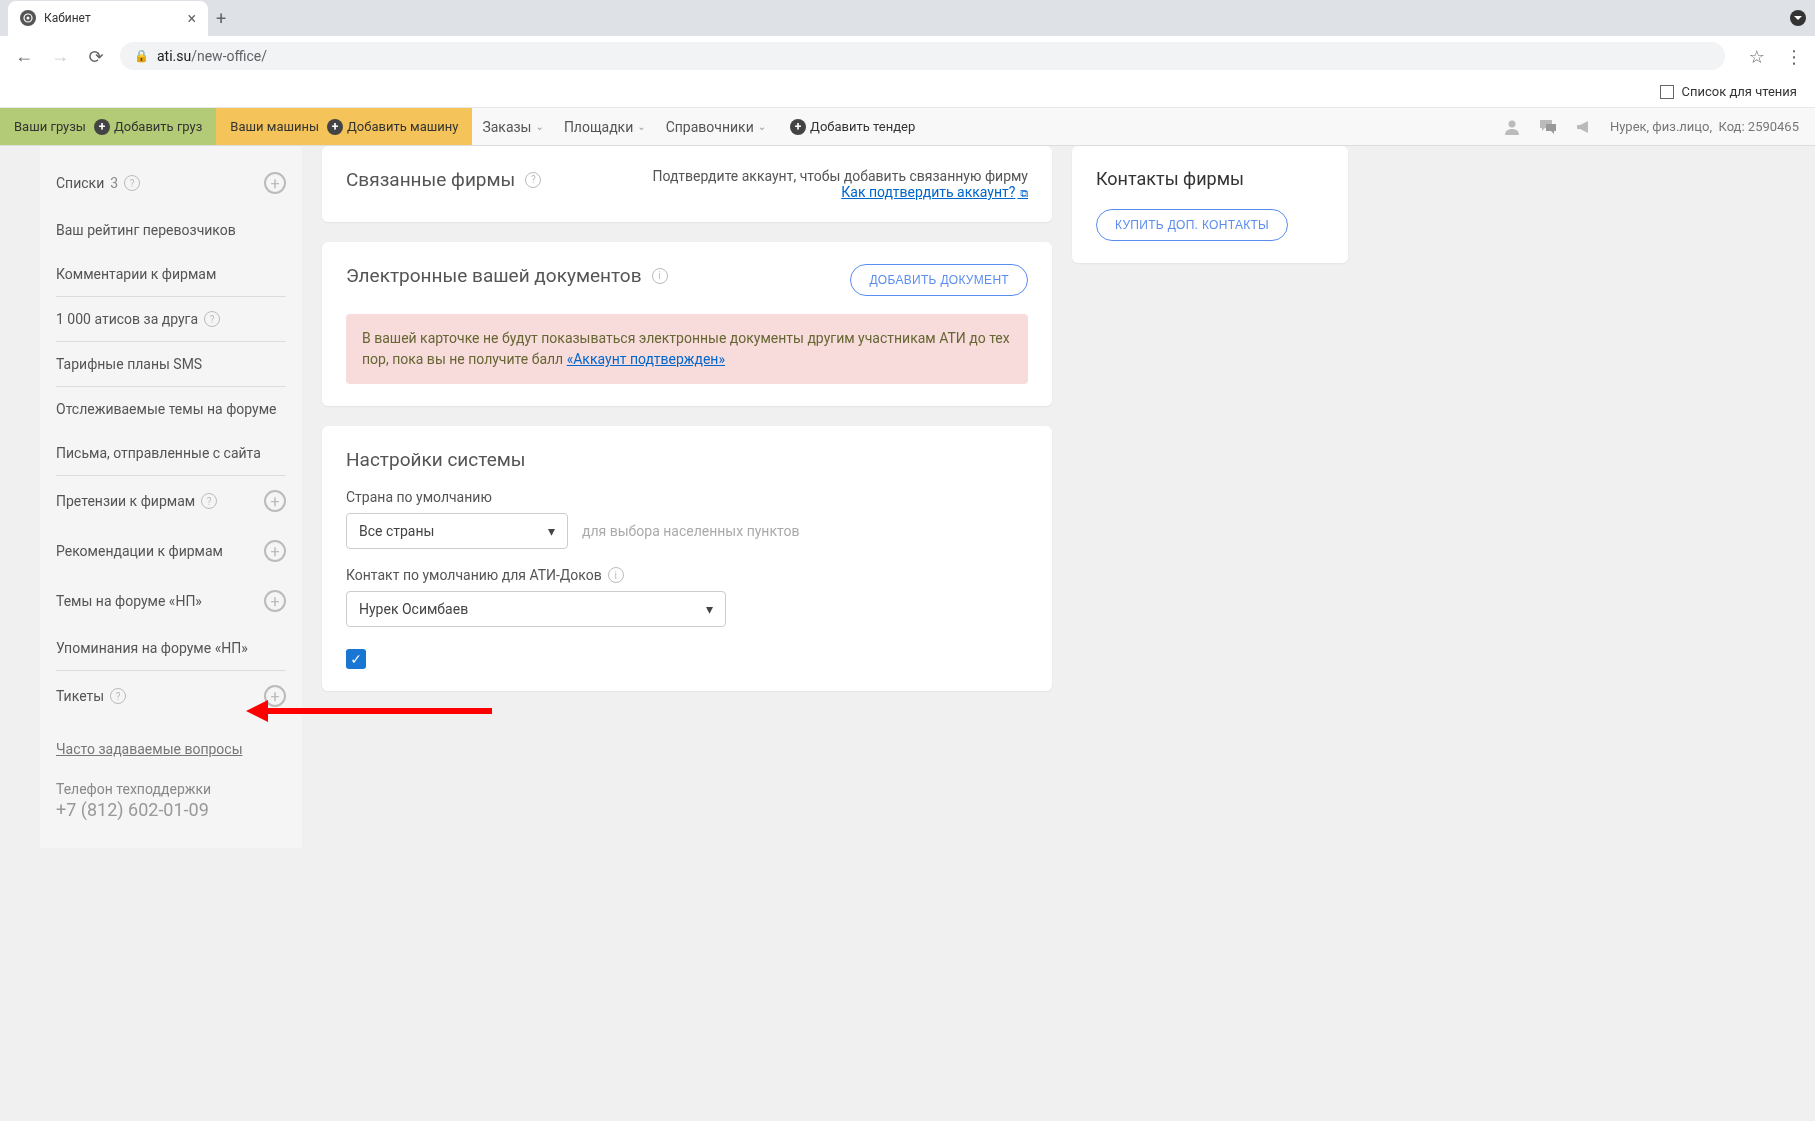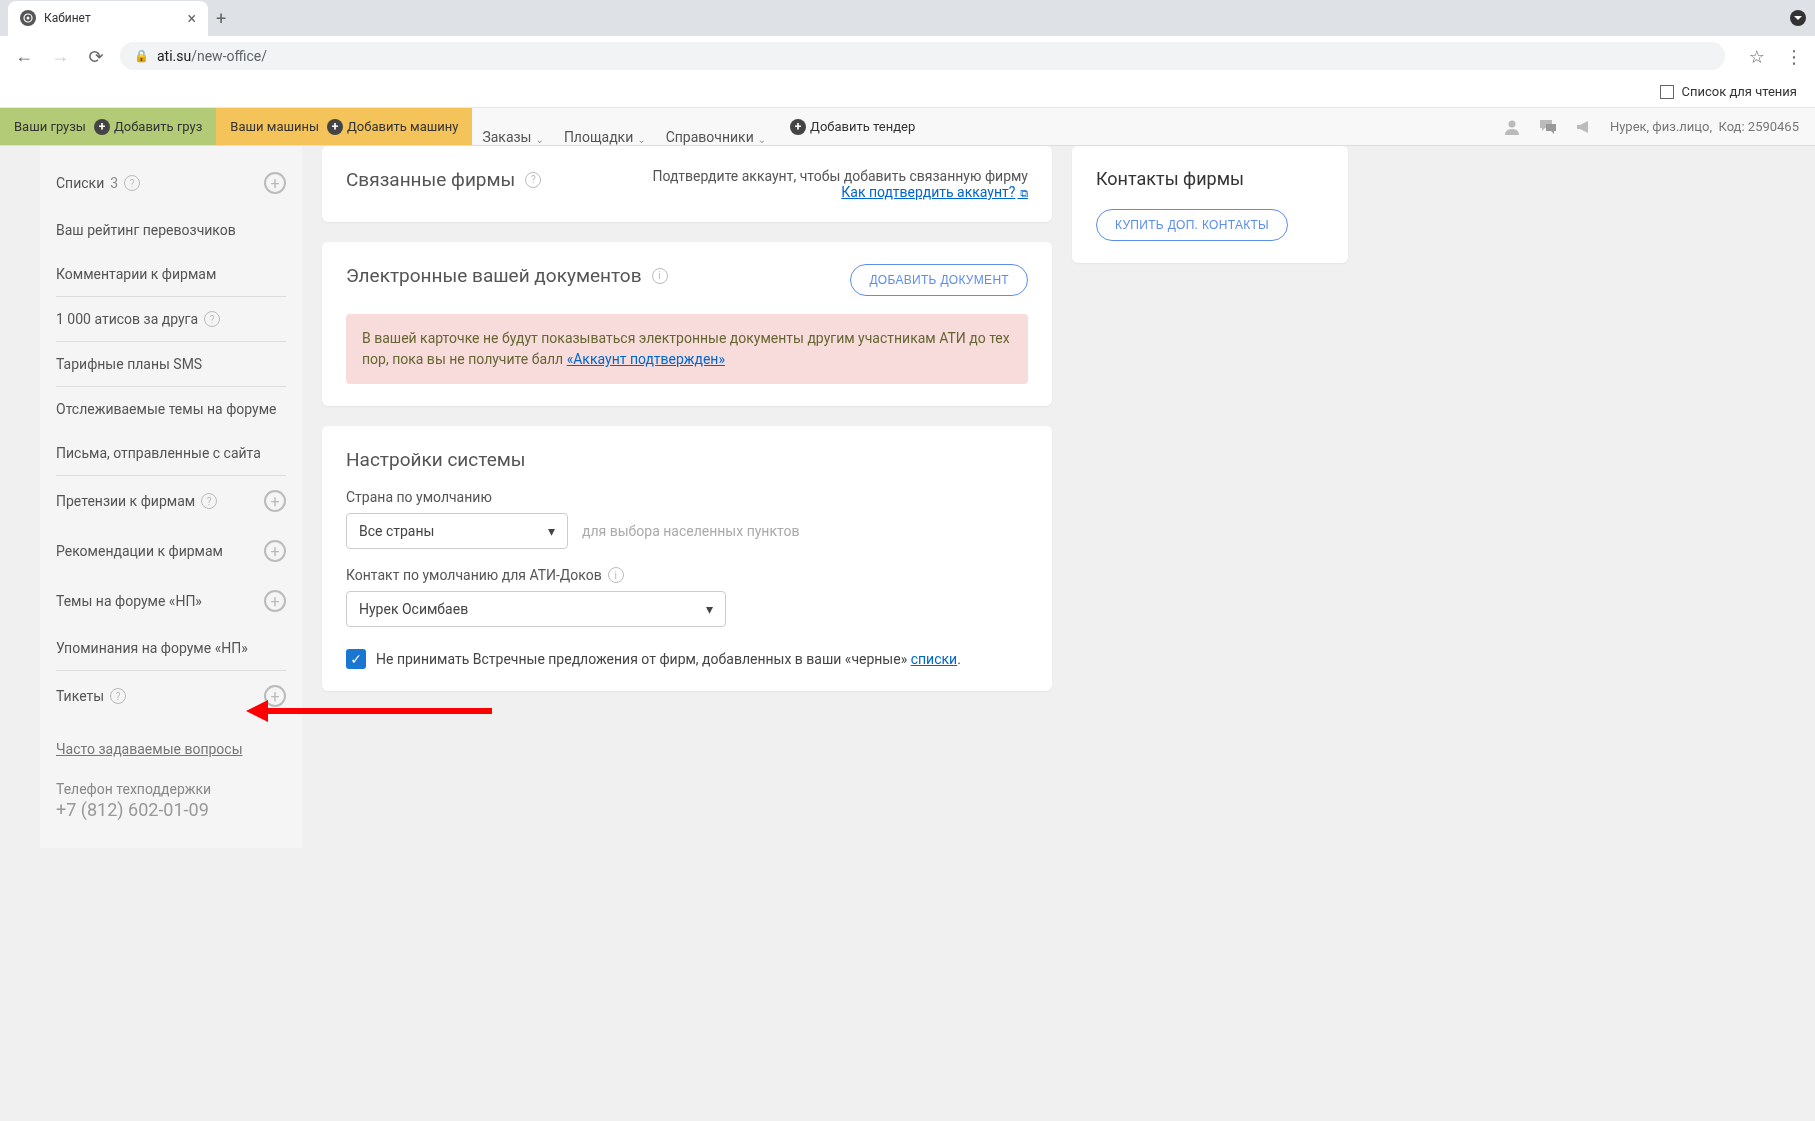--- a/index.html
+++ b/index.html
@@ -28,21 +28,21 @@
     .reading-list { display: flex; align-items: center; gap: 7px; font-size: 13px; color: #333; cursor: pointer; }
     .reading-icon { width: 14px; height: 14px; border: 1px solid #666; display: inline-block; position: relative; }
     
     
     .toolbar { display: flex; align-items: stretch; background: #f8f8f8; border-bottom: 1px solid #ddd; height: 38px; }
     .toolbar-section { display: flex; align-items: center; padding: 0 14px; gap: 8px; font-size: 13px; }
     .toolbar-section.green { background: #b3ca76; color: #333; }
     .toolbar-section.yellow { background: #f4c35a; color: #333; }
     .add-btn { display: flex; align-items: center; gap: 4px; cursor: pointer; }
     .add-circle { width: 16px; height: 16px; border-radius: 50%; background: #444; color: #fff; display: flex; align-items: center; justify-content: center; font-size: 12px; font-weight: bold; }
-    .toolbar-dropdown { display: flex; align-items: flex-end; gap: 4px; padding: 0 10px; cursor: pointer; color: #555; }
+    .toolbar-dropdown { display: flex; align-items: center; gap: 4px; padding: 0 10px; cursor: pointer; color: #555; }
     .chevron-down { font-size: 10px; color: #999; }
     .toolbar-right { margin-left: auto; display: flex; align-items: center; gap: 16px; padding-right: 16px; color: #888; }
     .toolbar-right-icon { font-size: 18px; cursor: pointer; }
     .user-info { font-size: 13px; color: #777; }
     
     
     .layout { display: flex; }
     .sidebar { width: 262px; background: #f5f5f5; padding: 12px 0; }
     .sidebar-item { display: flex; align-items: center; justify-content: space-between; padding: 14px 16px; color: #555; font-size: 14px; cursor: pointer; }
     .sidebar-label { display: flex; align-items: center; gap: 6px; }
@@ -306,23 +306,20 @@
             <span class="help-icon">i</span>
           </div>
           <div class="select-box wide">
             <span>Нурек Осимбаев</span>
             <span>▾</span>
           </div>
         </div>
 
         <div class="checkbox-row">
           <span class="checkbox">✓</span>
-          <span class="checkbox-label">
-            <span>Не принимать Встречные предложения от фирм, добавленных в ваши «черные» </span><span class="link">списки</span><span>.</span>
-          </span>
         </div>
       </div>
     </div>
 
     <div class="side-col">
       <div class="card">
         <div class="card-title" style="color:#333; font-size:18px;">Контакты фирмы</div>
         <div style="margin-top:20px">
           <button class="btn-outline">КУПИТЬ ДОП. КОНТАКТЫ</button>
         </div>

